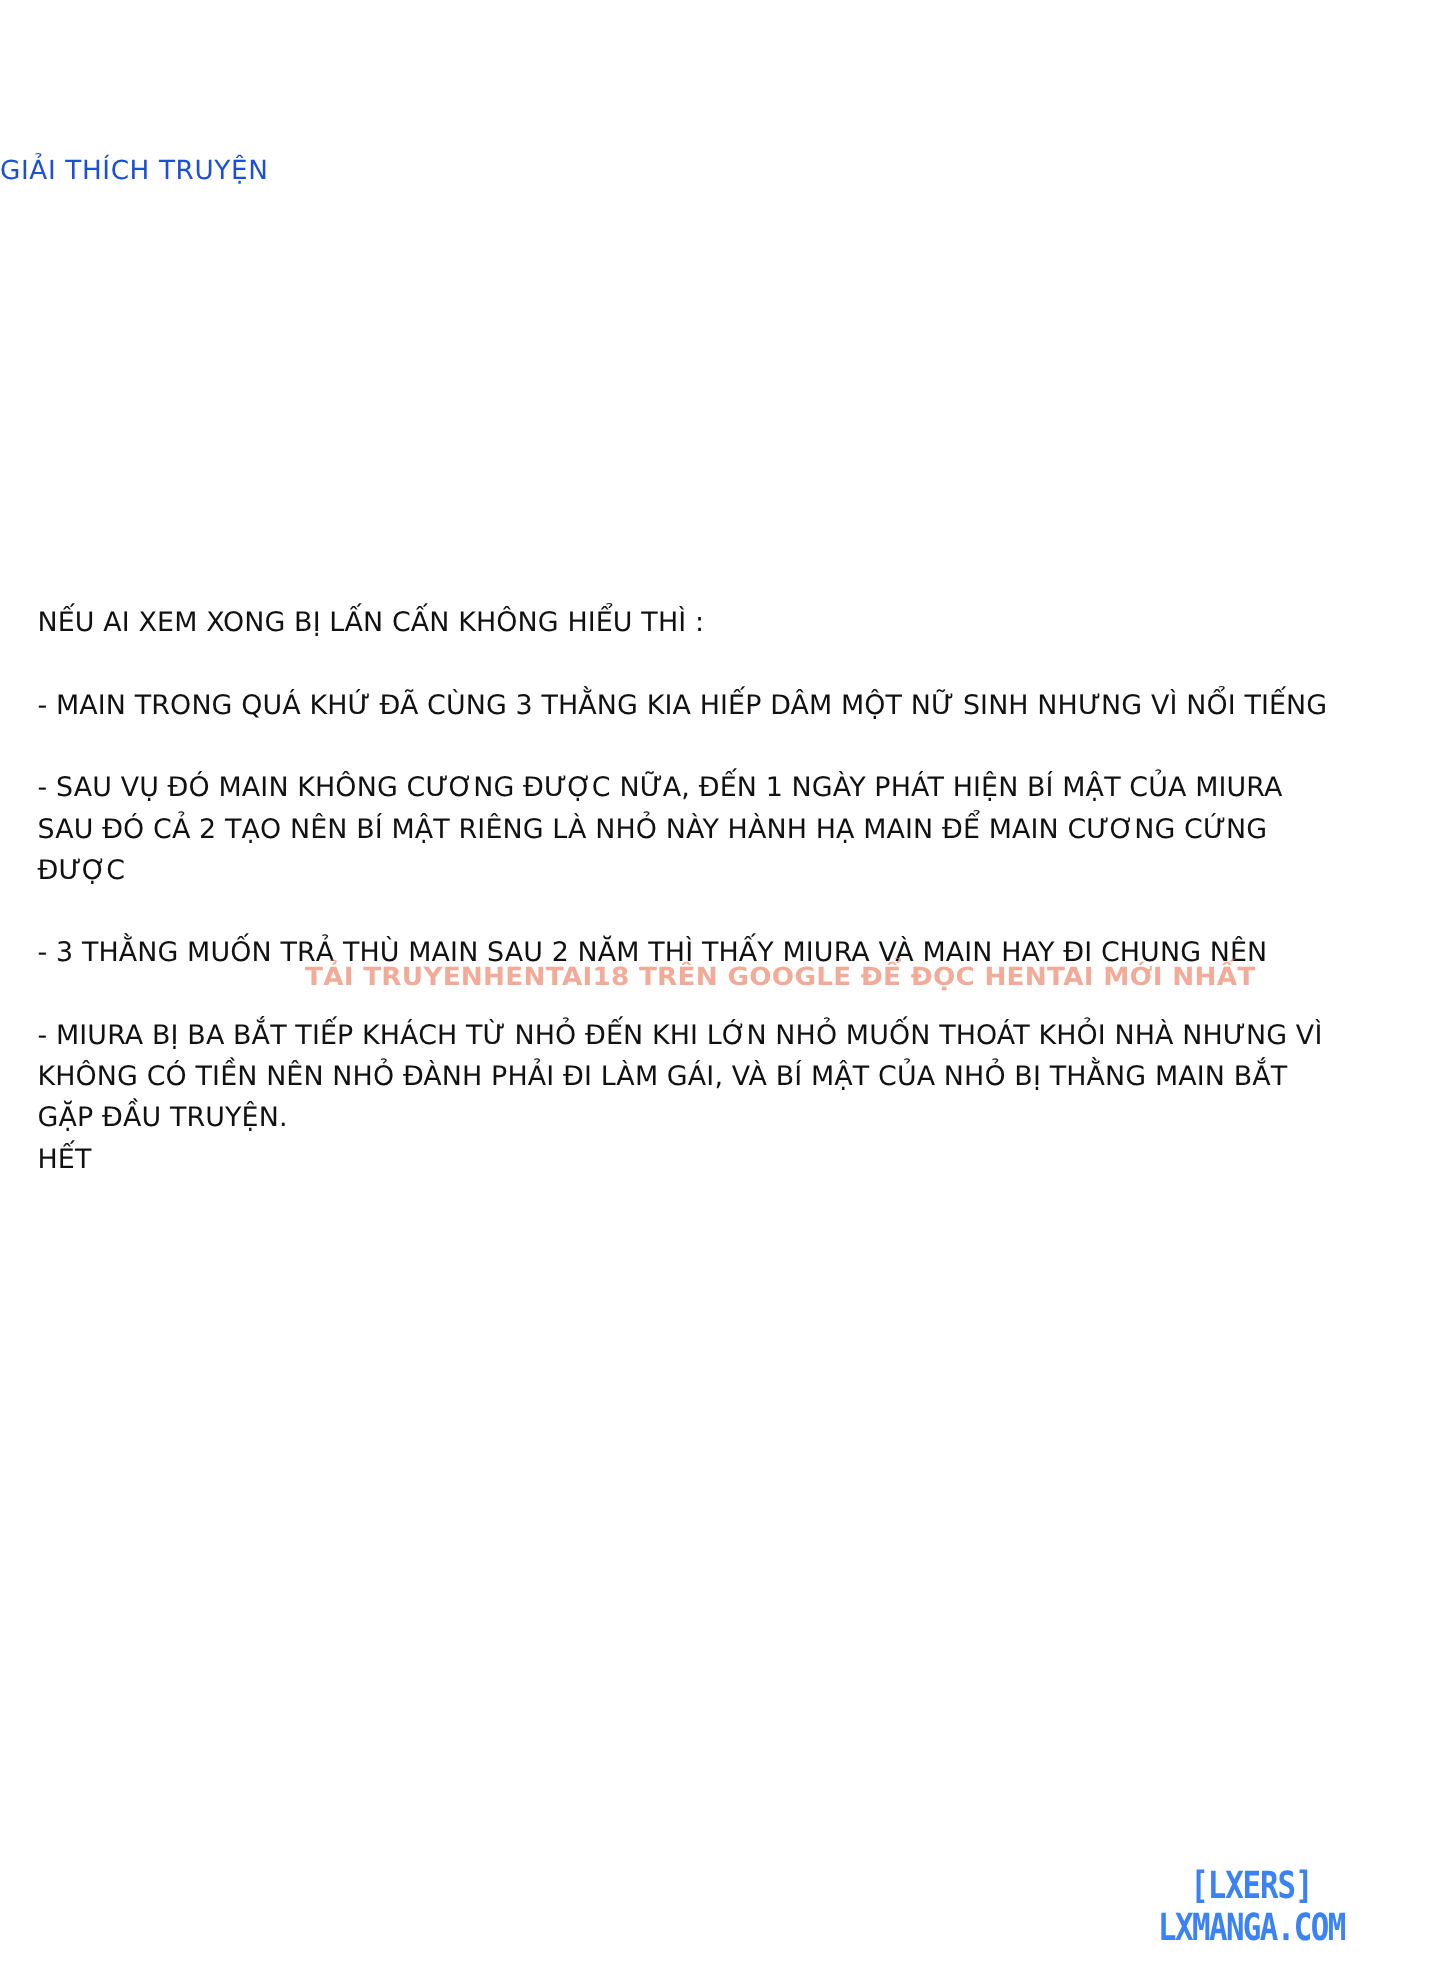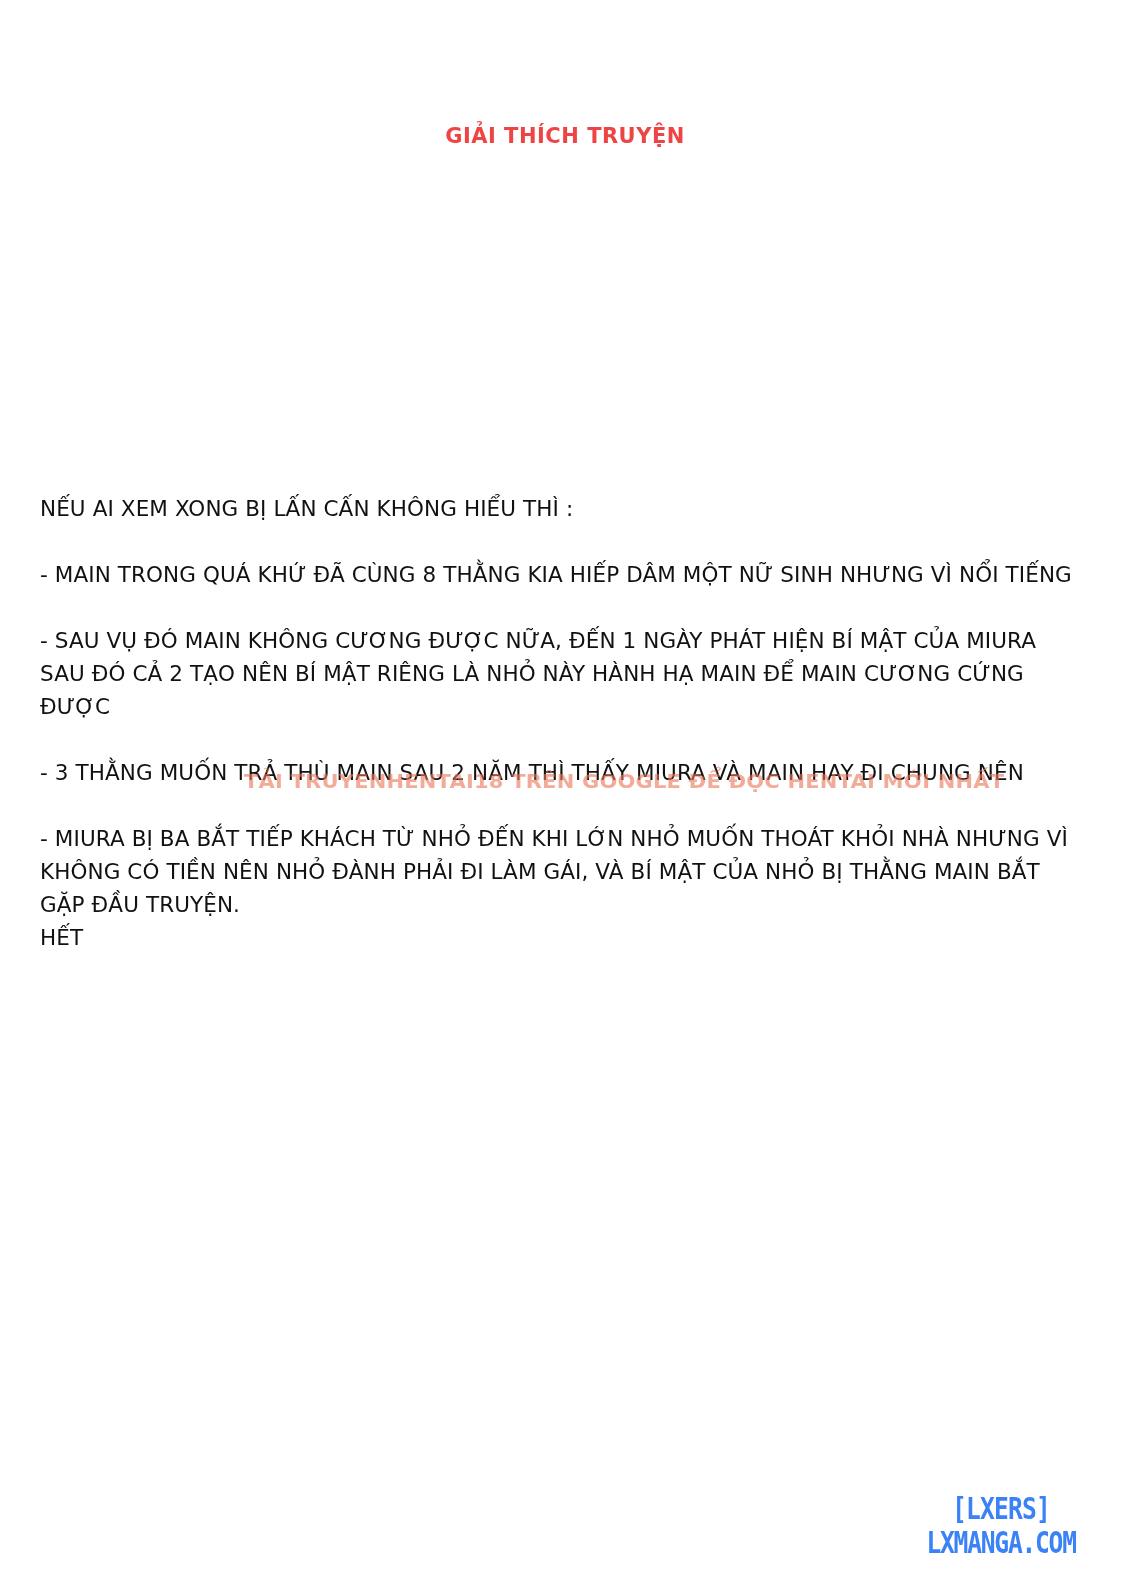--- a/index.html
+++ b/index.html
@@ -18,39 +18,39 @@
     .page {
       position: absolute;
       inset: 0;
       background: #ffffff;
     }
     .title {
       position: absolute;
       top: 124px;
       left: 0;
       width: 1130px;
-      text-align: center;
+      text-align: left;
       font-size: 21px;
       letter-spacing: 0.5px;
-      font-weight: 700;
-      color: #ef4444;
+      font-weight: 400;
+      color: #1d4ed8;
     }
     .body-text {
       position: absolute;
       left: 26px;
       top: 478px;
       width: 1090px;
       font-size: 21.5px;
       line-height: 33px;
       font-weight: 400;
       letter-spacing: 0.1px;
       color: #111;
     }
     .body-text p {
-      margin: 14px;
+      margin: 4px;
     }
     .intro {
       margin-bottom: 33px !important;
     }
     .para {
       margin-bottom: 33px !important;
     }
     .line {
       display: block;
       white-space: nowrap;
@@ -100,21 +100,21 @@
 <body>
 
 <div class="page">
 
   <div class="title">GIẢI THÍCH TRUYỆN</div>
 
   <div class="body-text">
     <p class="intro">NẾU AI XEM XONG BỊ LẤN CẤN KHÔNG HIỂU THÌ :</p>
 
     <p class="para">
-      <span class="line">- MAIN TRONG QUÁ KHỨ ĐÃ CÙNG 8 THẰNG KIA HIẾP DÂM MỘT NỮ SINH NHƯNG VÌ NỔI TIẾNG</span>
+      <span class="line">- MAIN TRONG QUÁ KHỨ ĐÃ CÙNG 3 THẰNG KIA HIẾP DÂM MỘT NỮ SINH NHƯNG VÌ NỔI TIẾNG</span>
     </p>
 
     <p class="para">
       <span class="line">- SAU VỤ ĐÓ MAIN KHÔNG CƯƠNG ĐƯỢC NỮA, ĐẾN 1 NGÀY PHÁT HIỆN BÍ MẬT CỦA MIURA</span>
       <span class="line">SAU ĐÓ CẢ 2 TẠO NÊN BÍ MẬT RIÊNG LÀ NHỎ NÀY HÀNH HẠ MAIN ĐỂ MAIN CƯƠNG CỨNG</span>
       <span class="line">ĐƯỢC</span>
     </p>
 
     <p class="para">
       <span class="line">- 3 THẰNG MUỐN TRẢ THÙ MAIN SAU 2 NĂM THÌ THẤY MIURA VÀ MAIN HAY ĐI CHUNG NÊN</span>

